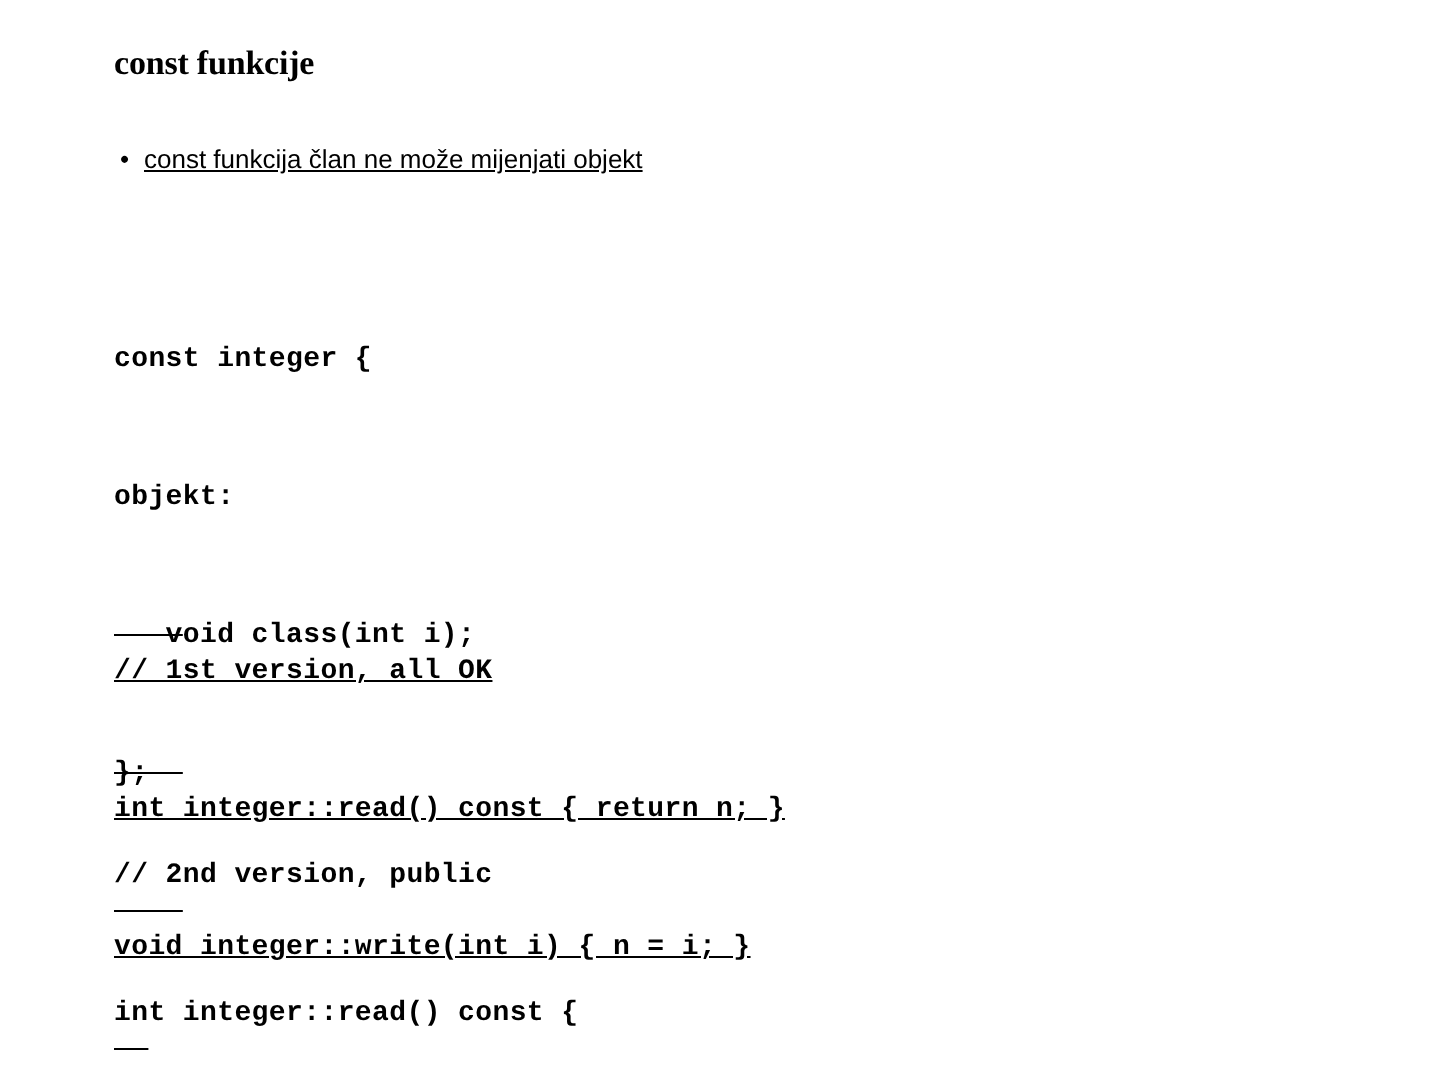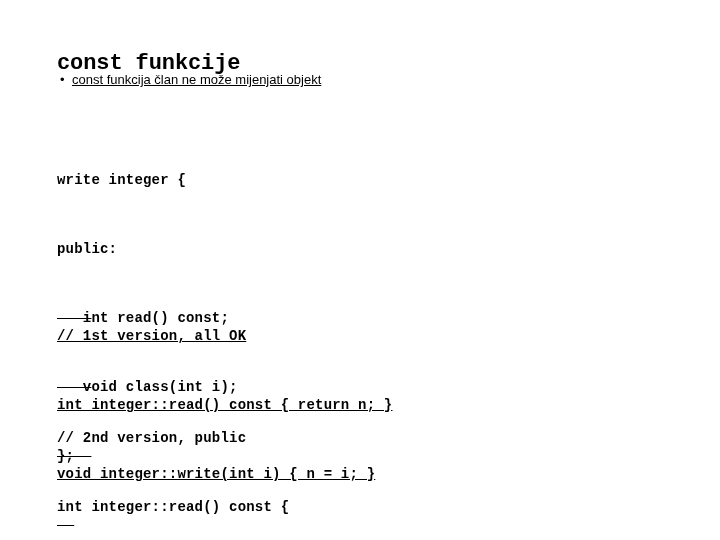--- a/index.html
+++ b/index.html
@@ -24,28 +24,27 @@
     width: 720px;
     height: 540px;
     background: #ffffff;
   }
 
   
   .slide-title {
     position: absolute;
     left: 57px;
     top: 21px;
-    font-family: Liberation Mono, monospace;
-    font-size: 22px;
+    font-family: Liberation Serif, serif;
+    font-size: 17px;
     font-weight: bold;
     line-height: 21px;
     letter-spacing: -0.1px;
     color: #000000;
     white-space: pre;
-    margin-top: 32px;
   }
 
   
   .bullet-list {
     position: absolute;
     left: 60px;
     top: 71px;
     width: 600px;
   }
   .bullet-item {
@@ -97,23 +96,22 @@
   <div class="slide-title">const funkcije</div>
 
   <div class="bullet-list">
     <div class="bullet-item">
       <span class="bullet-mark">•</span>
       <span class="bullet-text">const funkcija član ne može mijenjati objekt</span>
     </div>
   </div>
 
   <div class="code-block" id="code-block-0">
-    <div class="code-line">write integer {</div>
-    <div class="code-line">public:</div>
-    <div class="code-line">   int read() const;</div>
+    <div class="code-line">const integer {</div>
+    <div class="code-line">objekt:</div>
     <div class="code-line">   void class(int i);</div>
     <div class="code-line">};</div>
   </div>
 
   <div class="code-block" id="code-block-1">
     <div class="code-line">// 1st version, all OK</div>
     <div class="code-line">int integer::read() const { return n; }</div>
     <div class="code-line">void integer::write(int i) { n = i; }</div>
   </div>
 

